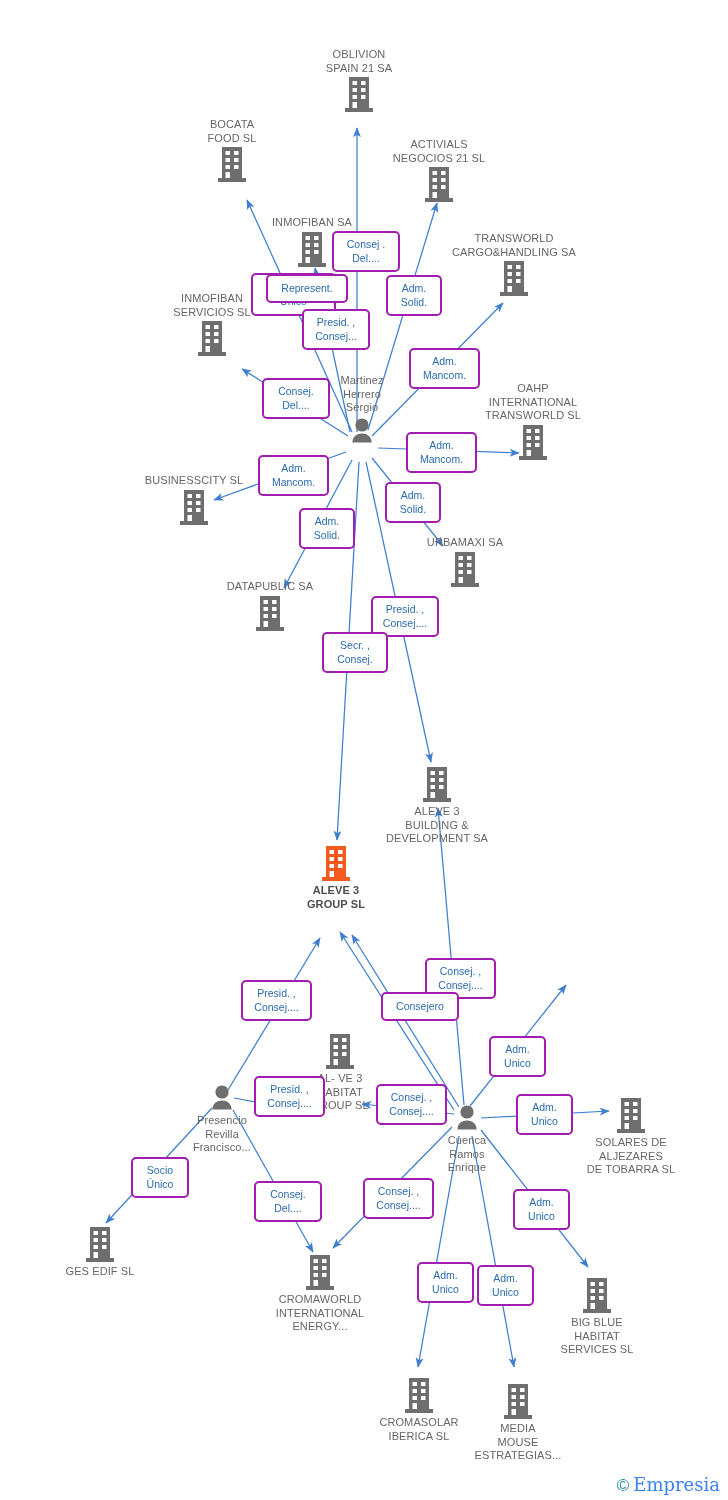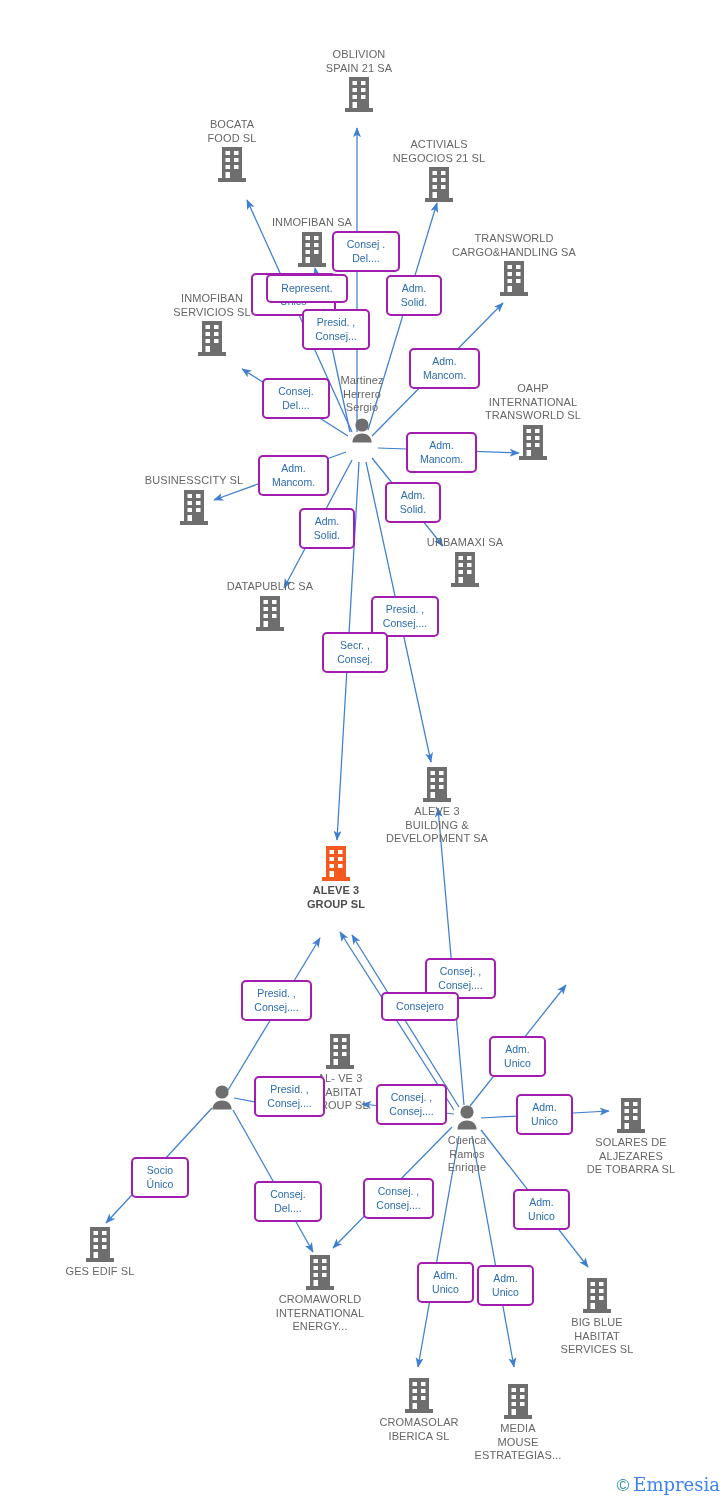--- a/index.html
+++ b/index.html
@@ -428,20 +428,23 @@
       <circle cx="15" cy="9" r="6.6" fill="#6e6e6e"></circle>
       <path d="M15 17.4c-6.2 0-9.6 4.1-9.6 9.1h19.2c0-5-3.4-9.1-9.6-9.1z" fill="#6e6e6e"></path>
     </svg>
   </div>
 
   <div class="node capbelow" style="left:222px;top:1083px;">
     <svg class="ico" width="30" height="30" viewBox="0 0 30 30">
       <circle cx="15" cy="9" r="6.6" fill="#6e6e6e"></circle>
       <path d="M15 17.4c-6.2 0-9.6 4.1-9.6 9.1h19.2c0-5-3.4-9.1-9.6-9.1z" fill="#6e6e6e"></path>
     </svg>
+    <span class="cap">Presencio
+Revilla
+Francisco...</span>
   </div>
 
   <div class="node capbelow" style="left:467px;top:1103px;">
     <svg class="ico" width="30" height="30" viewBox="0 0 30 30">
       <circle cx="15" cy="9" r="6.6" fill="#6e6e6e"></circle>
       <path d="M15 17.4c-6.2 0-9.6 4.1-9.6 9.1h19.2c0-5-3.4-9.1-9.6-9.1z" fill="#6e6e6e"></path>
     </svg>
     <span class="cap">Cuenca
 Ramos
 Enrique</span>

